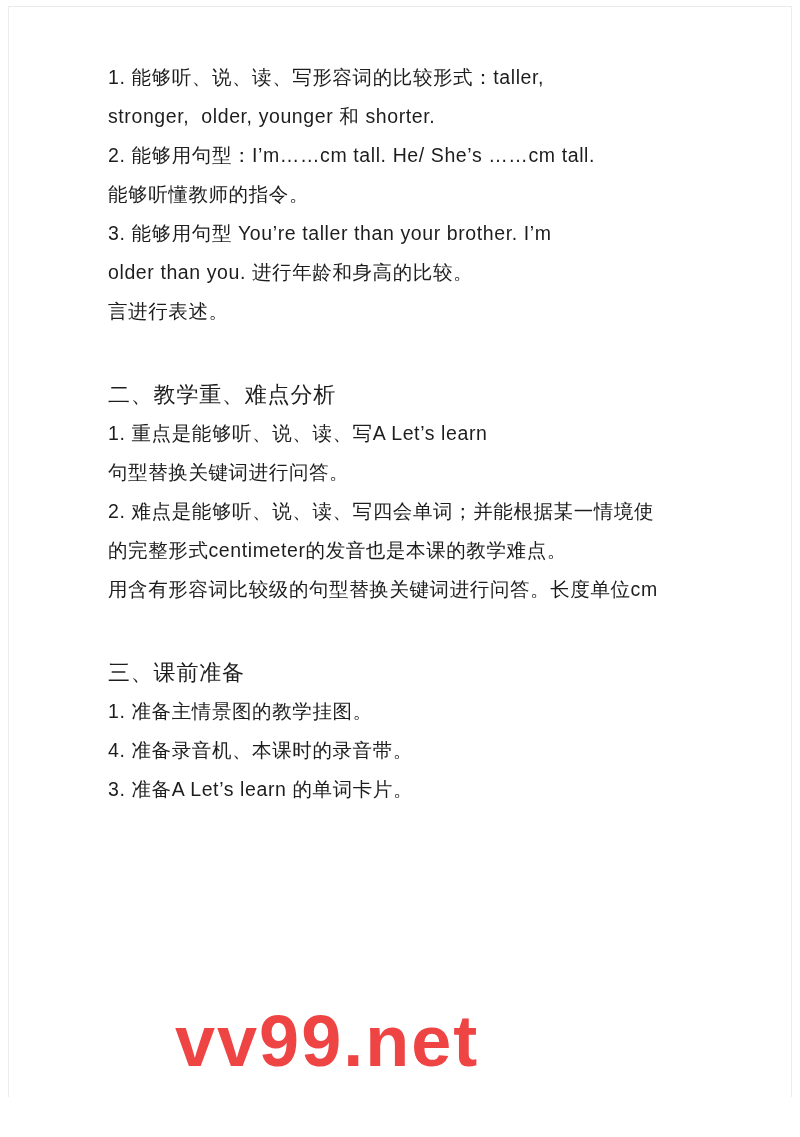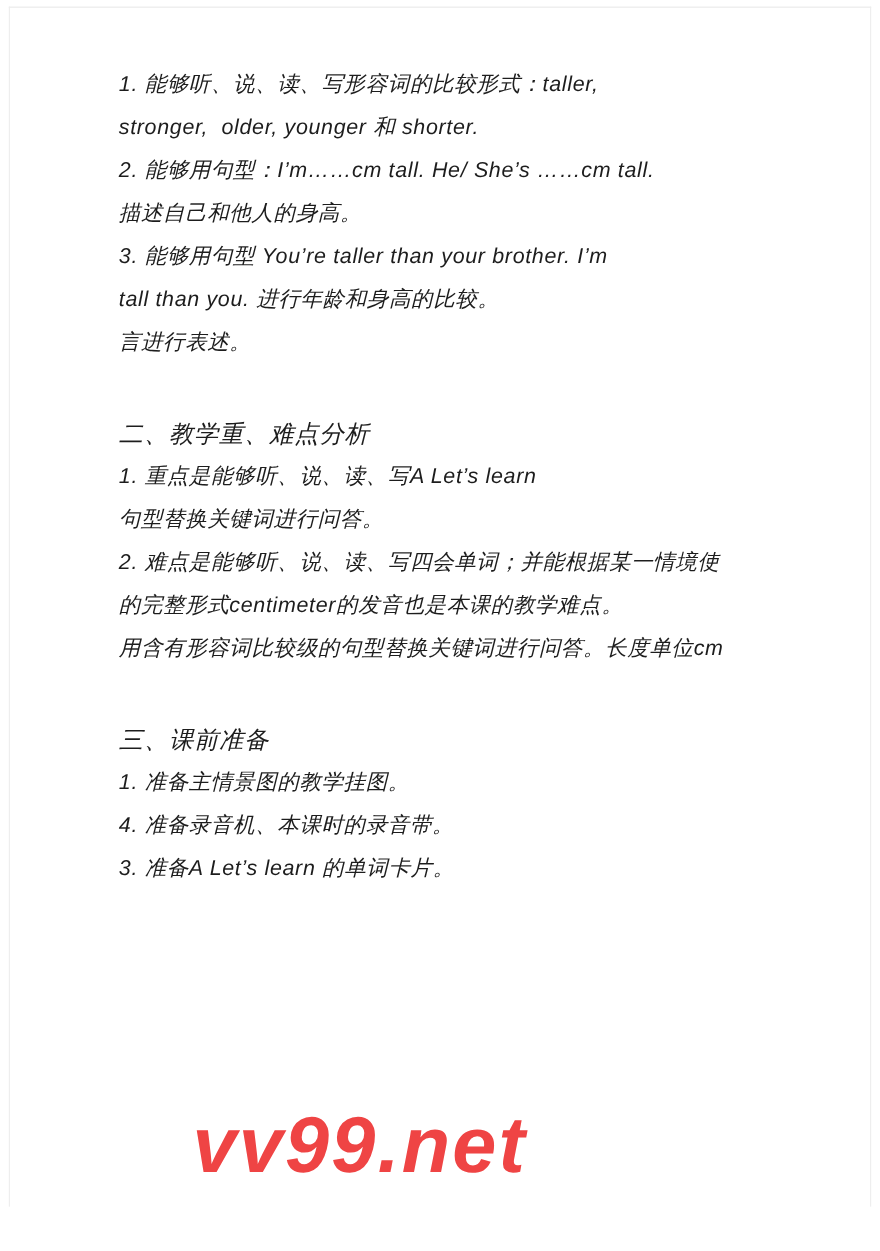--- a/index.html
+++ b/index.html
@@ -15,21 +15,20 @@
     color: #1a1a1a;
     overflow: hidden;
   }
   .page {
     position: absolute;
     left: 0; top: 0;
     width: 800px;
     height: 1103px;
     background: #ffffff;
     box-sizing: border-box;
-    font-style: italic;
   }
   
   .page-edge-top {
     position: absolute;
     left: 8px; right: 8px; top: 6px;
     height: 1px;
     background: #e9e9e9;
   }
   .page-edge-left {
     position: absolute;
@@ -84,23 +83,23 @@
 <div class="page">
   <div class="page-edge-top"></div>
   <div class="page-edge-left"></div>
   <div class="page-edge-right"></div>
 
   <div class="content">
 
     <div class="line">1. 能够听、说、读、写形容词的比较形式：taller,</div>
     <div class="line">stronger,  older, younger 和 shorter.</div>
     <div class="line">2. 能够用句型：I’m……cm tall. He/ She’s ……cm tall.</div>
-    <div class="line">描述自己和他人的身高。</div>
+    <div class="line">能够听懂教师的指令。</div>
     <div class="line">3. 能够用句型 You’re taller than your brother. I’m</div>
-    <div class="line">tall than you. 进行年龄和身高的比较。</div>
+    <div class="line">older than you. 进行年龄和身高的比较。</div>
     <div class="line">言进行表述。</div>
 
     <div class="gap-lg"></div>
 
     <div class="heading">二、教学重、难点分析</div>
     <div class="line">1. 重点是能够听、说、读、写A Let’s learn</div>
     <div class="line">句型替换关键词进行问答。</div>
     <div class="line">2. 难点是能够听、说、读、写四会单词；并能根据某一情境使</div>
     <div class="line">的完整形式centimeter的发音也是本课的教学难点。</div>
     <div class="line">用含有形容词比较级的句型替换关键词进行问答。长度单位cm</div>

